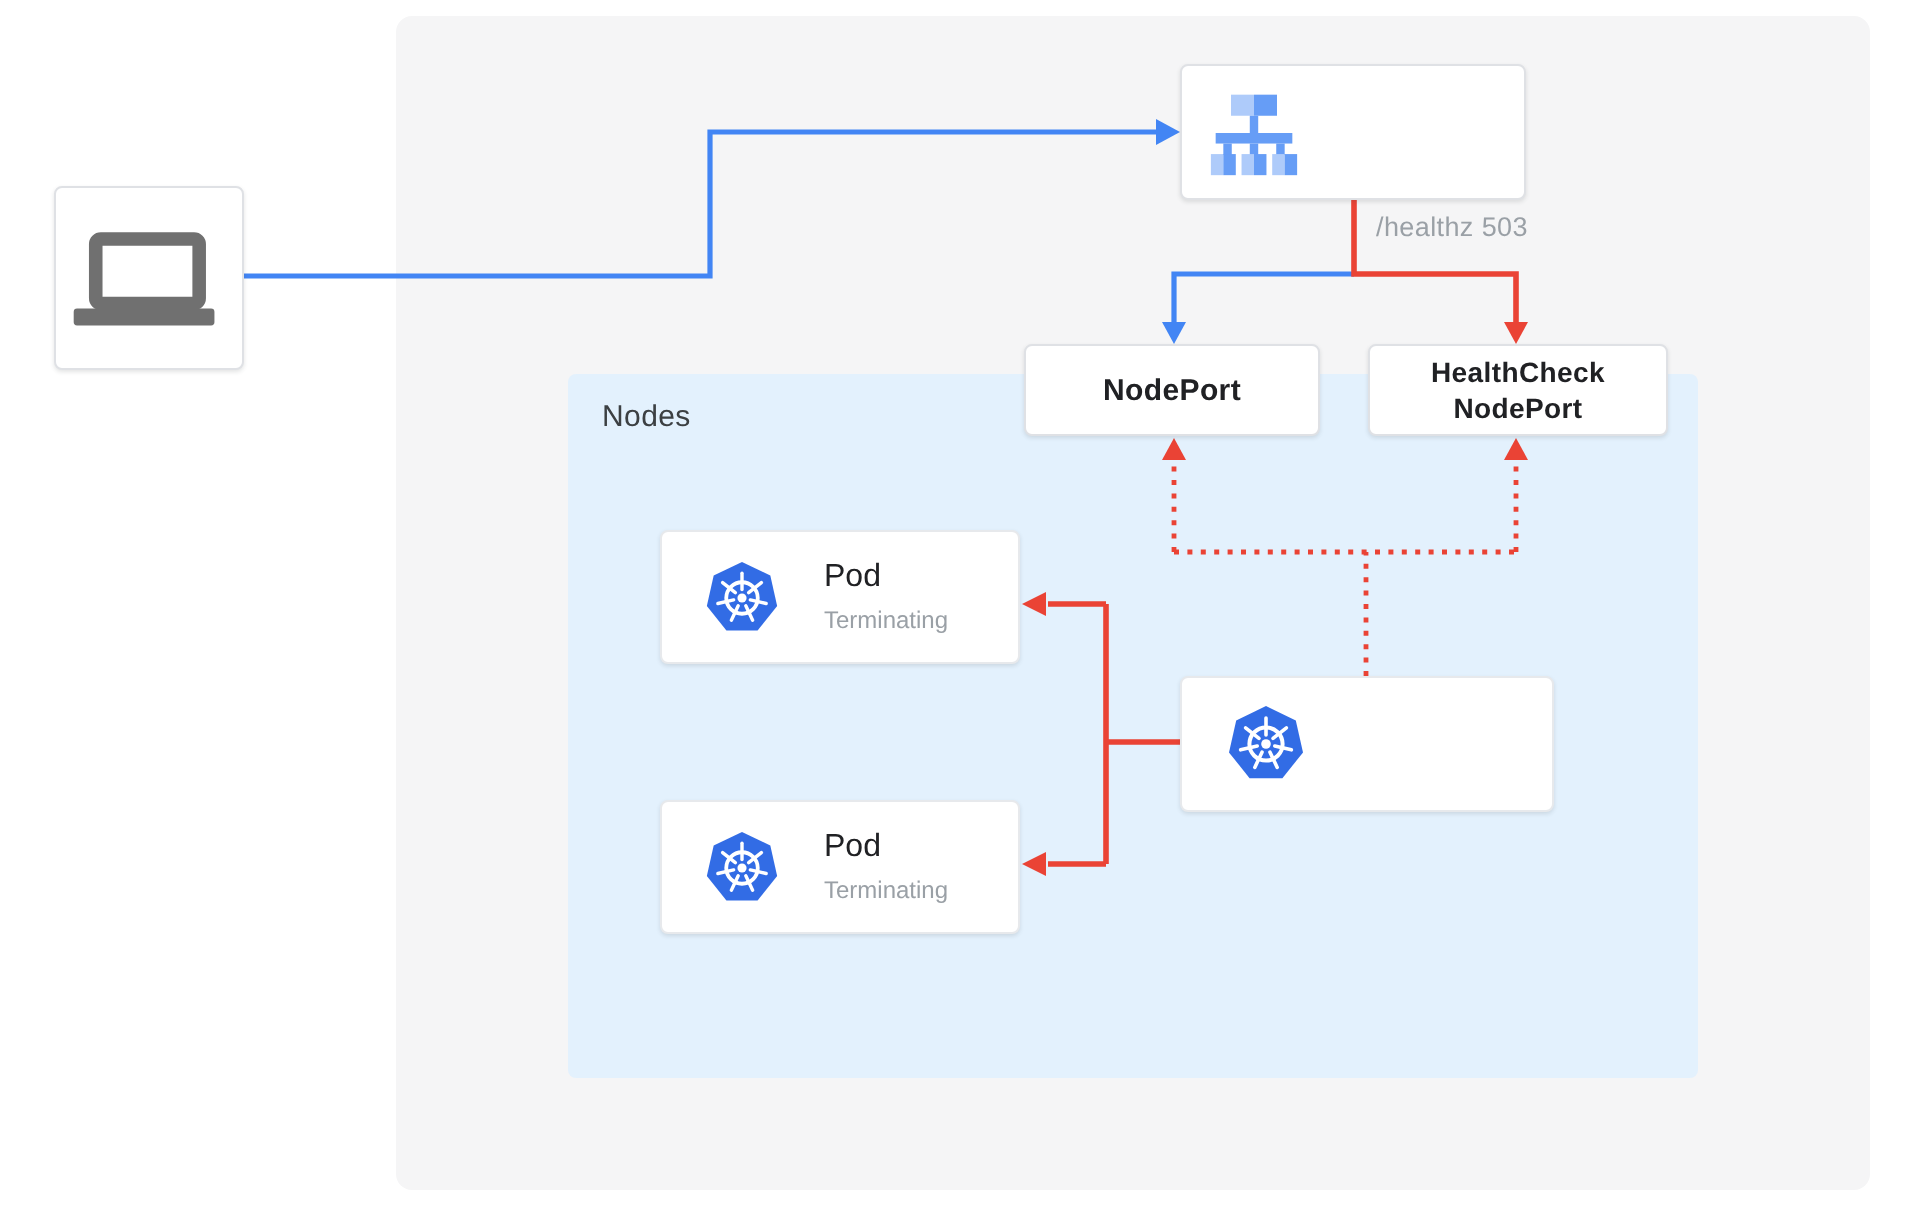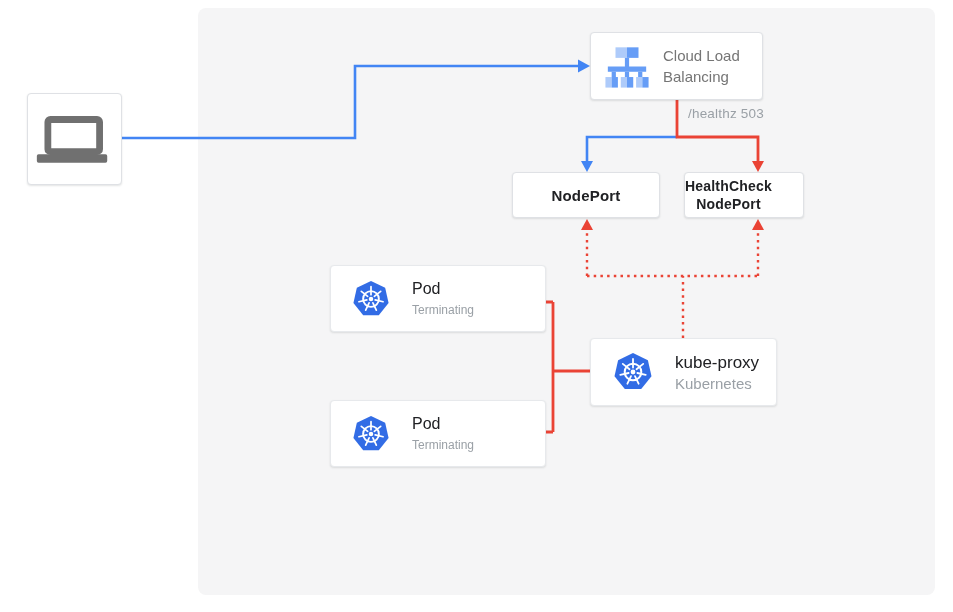--- a/index.html
+++ b/index.html
@@ -69,42 +69,45 @@
     z-index: 3;
     font-size: 13.5px;
     font-weight: normal;
     color: #9AA0A6;
     letter-spacing: .2px;
   }
 
   .nodeport-card { left: 512px; top: 172px; width: 148px; height: 46px; justify-content: center; }
   .nodeport-card .bold-label { font-size: 15px; font-weight: bold; color: #202124; letter-spacing: .2px; }
 
-  .hcnp-card { left: 684px; top: 172px; width: 120px; height: 46px; justify-content: flex-start; text-align: center; }
+  .hcnp-card { left: 684px; top: 172px; width: 150px; height: 46px; justify-content: center; text-align: center; }
   .hcnp-card .bold-label { font-size: 14px; line-height: 18px; font-weight: bold; color: #202124; letter-spacing: .2px; }
 
-  .pod-card { width: 216px; height: 67px; padding-left: 21px; gap: 22px; border-color: #E7E9EC; }
+  .pod-card { width: 180px; height: 67px; padding-left: 21px; gap: 22px; border-color: #E7E9EC; }
   .pod-card-1 { left: 330px; top: 265px; }
   .pod-card-2 { left: 330px; top: 400px; }
   .pod-title { font-size: 16px; line-height: 22px; color: #202124; }
   .pod-status { font-size: 12px; line-height: 20px; color: #9AA0A6; }
 
   .kproxy-card { left: 590px; top: 338px; width: 187px; height: 68px; padding-left: 22px; gap: 22px; border-color: #E7E9EC; }
   .kproxy-title { font-size: 17px; line-height: 23px; color: #202124; }
   .kproxy-subtitle { font-size: 15px; line-height: 20px; color: #9AA0A6; }
 
   .icon-box { flex: 0 0 auto; display: flex; align-items: center; justify-content: center; }
 </style>
 </head>
 <body>
 
 <div class="stage">
 
   <div class="gray-panel"></div>
 
+  <div class="nodes-panel">
+    <div class="nodes-label">Nodes</div>
+  </div>
 
   <svg class="arrows" viewBox="0 0 953 612" xmlns="http://www.w3.org/2000/svg">
 
     <g>
       <polyline points="122,138 355,138 355,66 579,66" fill="none" stroke="#4285F4" stroke-width="2.6"></polyline>
       <polygon points="578,59.5 590,66 578,72.5" fill="#4285F4"></polygon>
     </g>
 
     <g>
       <polyline points="677,137 587,137 587,162" fill="none" stroke="#4285F4" stroke-width="2.6"></polyline>
@@ -149,24 +152,20 @@
         <rect x="21.8" y="27.5" width="4.4" height="6" fill="#669DF6"></rect>
         <rect x="35.6" y="27.5" width="4.4" height="6" fill="#669DF6"></rect>
         <rect x="1.5" y="33" width="6.5" height="11" fill="#AECBFA"></rect>
         <rect x="8" y="33" width="6.5" height="11" fill="#669DF6"></rect>
         <rect x="17.5" y="33" width="6.5" height="11" fill="#AECBFA"></rect>
         <rect x="24" y="33" width="6.5" height="11" fill="#669DF6"></rect>
         <rect x="33.5" y="33" width="6.5" height="11" fill="#AECBFA"></rect>
         <rect x="40" y="33" width="6.5" height="11" fill="#669DF6"></rect>
       </svg>
     </span>
-    <span class="clb-text">
-      <span>Cloud Load</span><br>
-      <span>Balancing</span>
-    </span>
   </div>
 
   <div class="healthz-label">/healthz 503</div>
 
   <div class="card nodeport-card">
     <span class="bold-label">NodePort</span>
   </div>
 
   <div class="card hcnp-card">
     <span class="bold-label">
@@ -231,19 +230,15 @@
           <line x1="23.5" y1="17.2" x2="30.2" y2="11.9"></line>
           <line x1="24.4" y1="21" x2="32.7" y2="22.9"></line>
           <line x1="22" y1="24.1" x2="25.6" y2="31.7"></line>
           <line x1="18" y1="24.1" x2="14.4" y2="31.7"></line>
           <line x1="15.6" y1="21" x2="7.3" y2="22.9"></line>
           <line x1="16.5" y1="17.2" x2="9.8" y2="11.9"></line>
         </g>
         <circle cx="20" cy="20" r="2.4" fill="#ffffff"></circle>
       </svg>
     </span>
-    <span>
-      <div class="kproxy-title">kube-proxy</div>
-      <div class="kproxy-subtitle">Kubernetes</div>
-    </span>
   </div>
 
 </div>
 
 </body></html>

